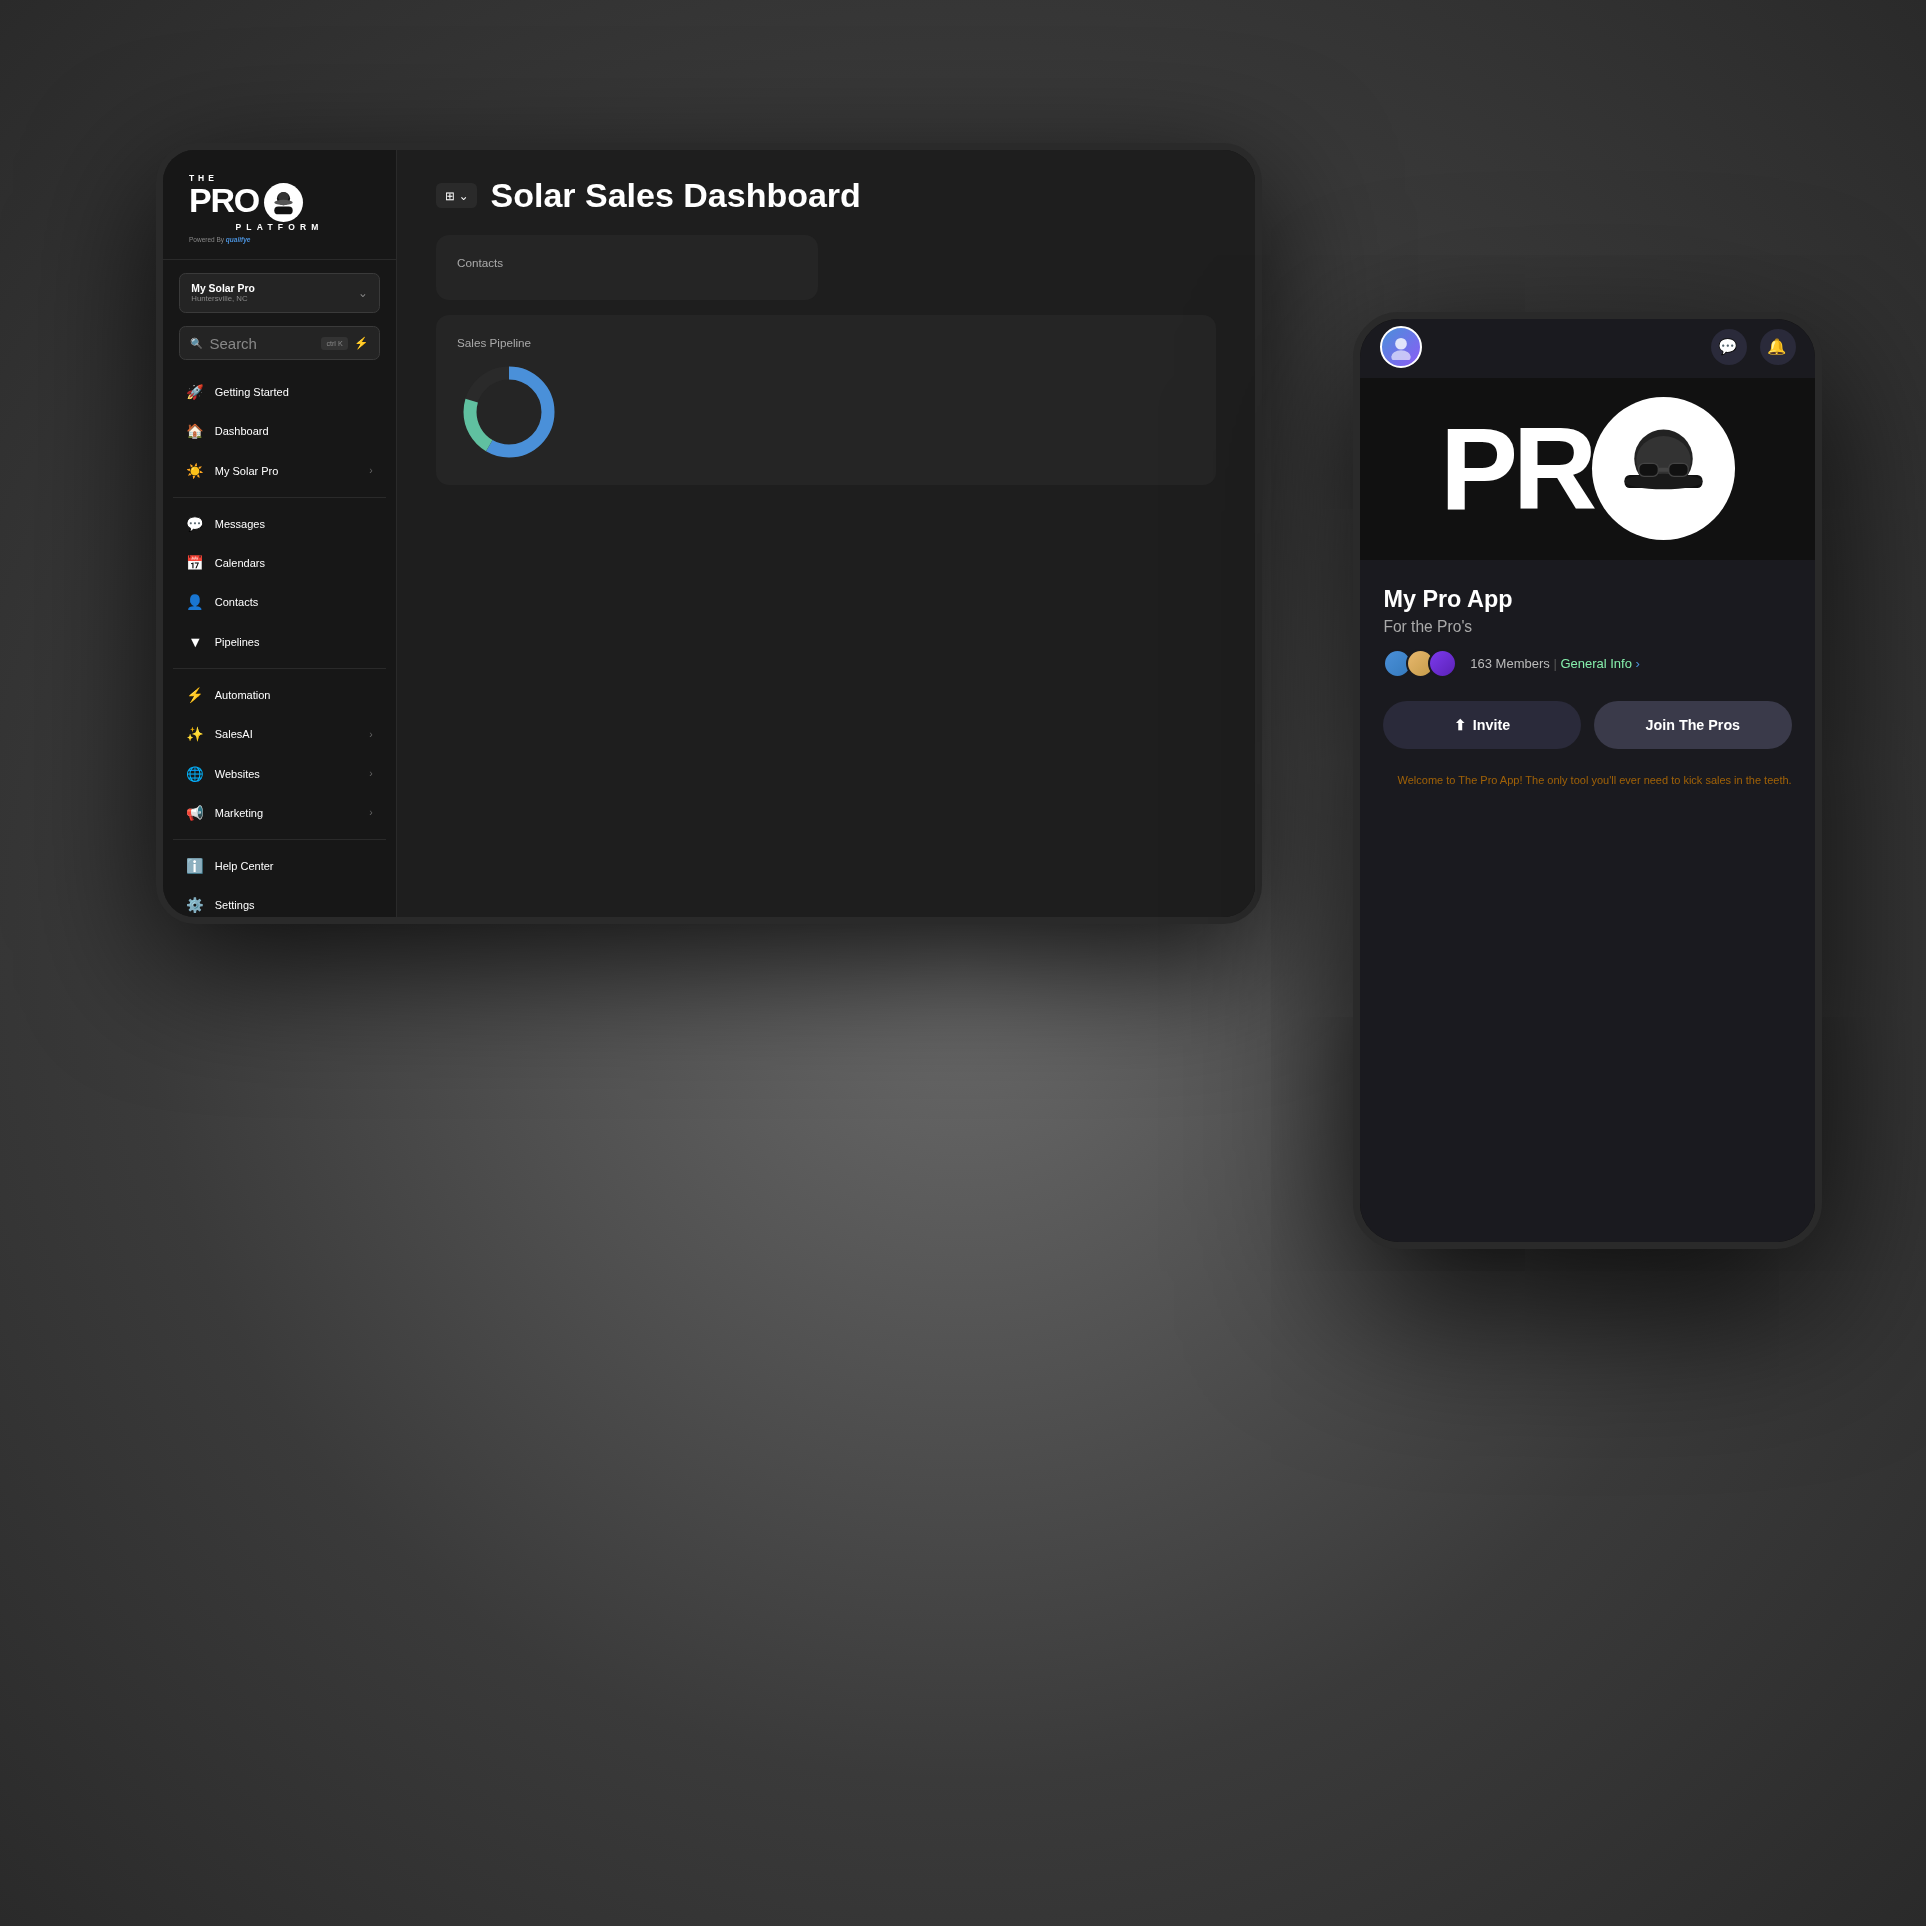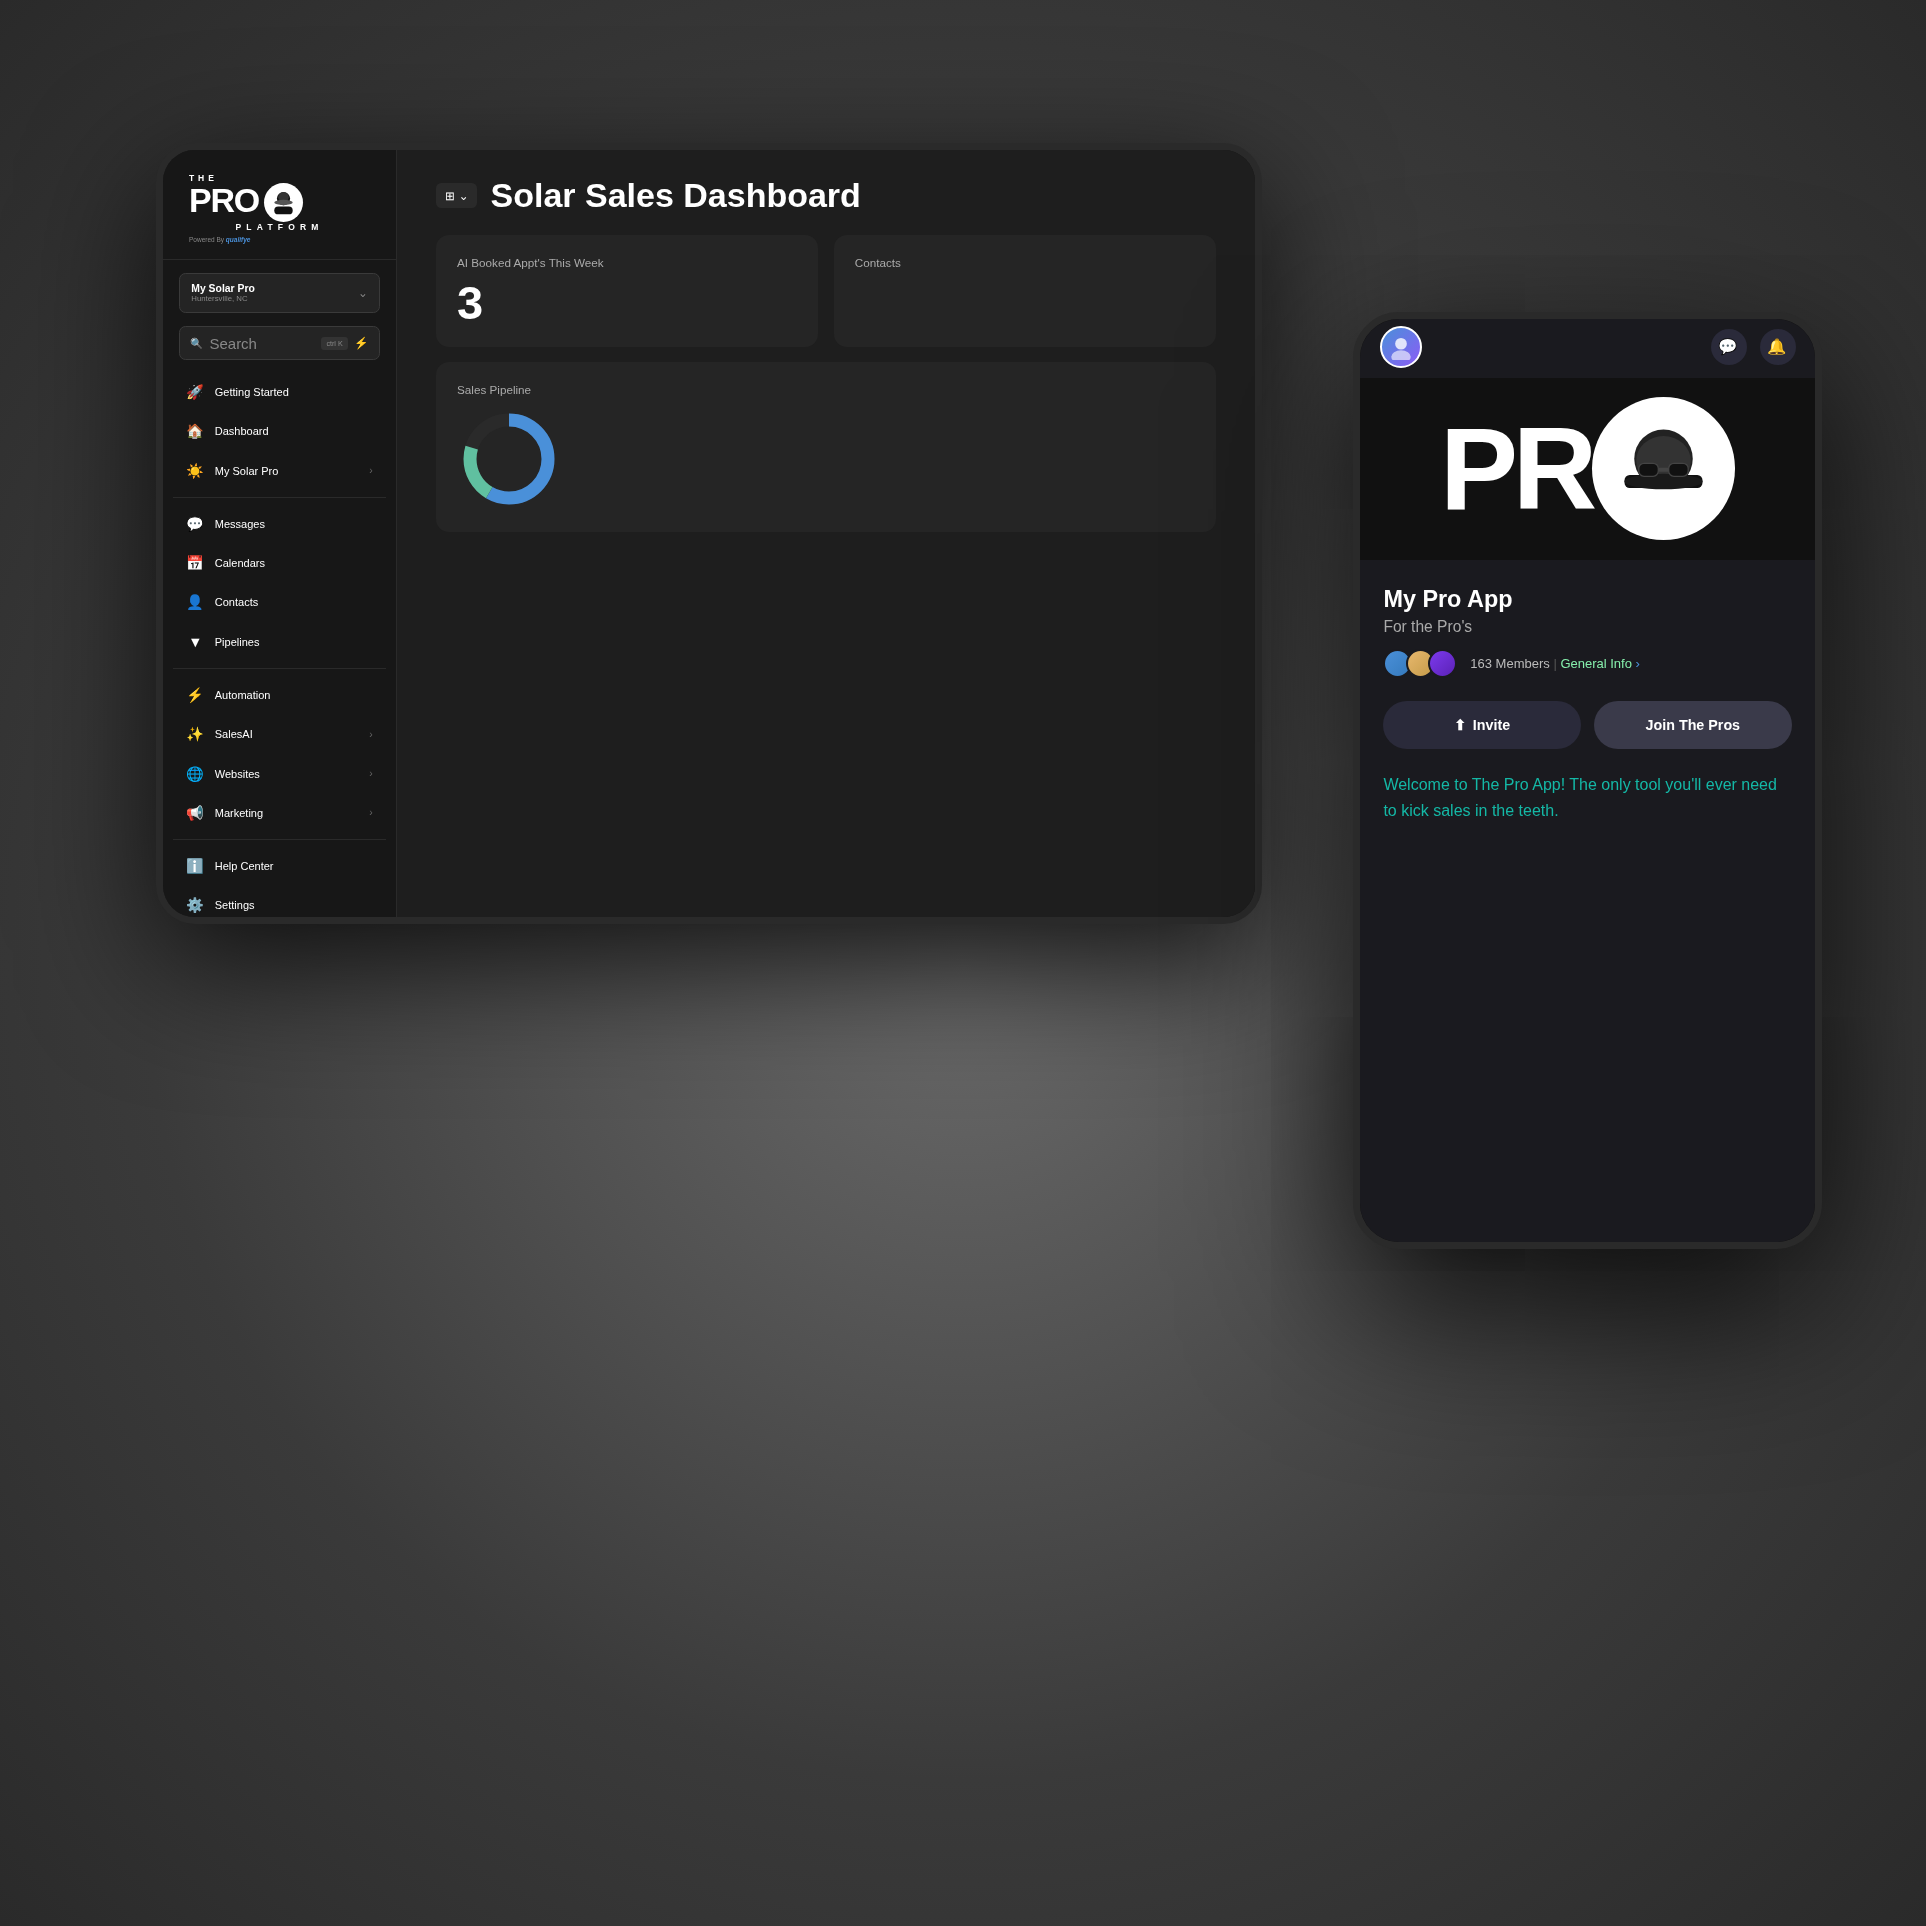--- a/index.html
+++ b/index.html
@@ -472,24 +472,24 @@
       border: none;
       border-radius: 33px;
       padding: 15.6px;
       color: #fff;
       font-size: 14.3px;
       font-weight: 600;
       cursor: pointer;
     }
 
     .community-description {
-      font-size: 16px;
-      color: #14b8a6;
+      font-size: 11px;
+      color: #a16207;
       line-height: 1.6;
-      text-align: left;
+      text-align: right;
     }
 
     
     .donut-svg { width: 104px; height: 104px; }
   </style>
 </head>
 <body>
 
 <div class="bg-watermarks">
   <div class="watermark-item">
@@ -674,24 +674,20 @@
         <button class="layout-toggle">
           <span>⊞</span>
           <span>⌄</span>
         </button>
         <h1 class="dashboard-title">Solar Sales Dashboard</h1>
       </div>
 
 
       <div class="dashboard-cards">
         <div class="dash-card">
-          <div class="dash-card-title">AI Booked Appt's This Week</div>
-          <div class="dash-card-value">3</div>
-        </div>
-        <div class="dash-card">
           <div class="dash-card-title">Contacts</div>
         </div>
       </div>
 
       <div style="padding: 15.6px 39px;">
         <div class="pipeline-card">
           <div class="pipeline-title">Sales Pipeline</div>
           <div class="donut-container">
             <svg class="donut-svg" viewBox="0 0 160 160">
               <circle cx="80" cy="80" r="60" fill="none" stroke="#2a2a2a" stroke-width="20"></circle>

